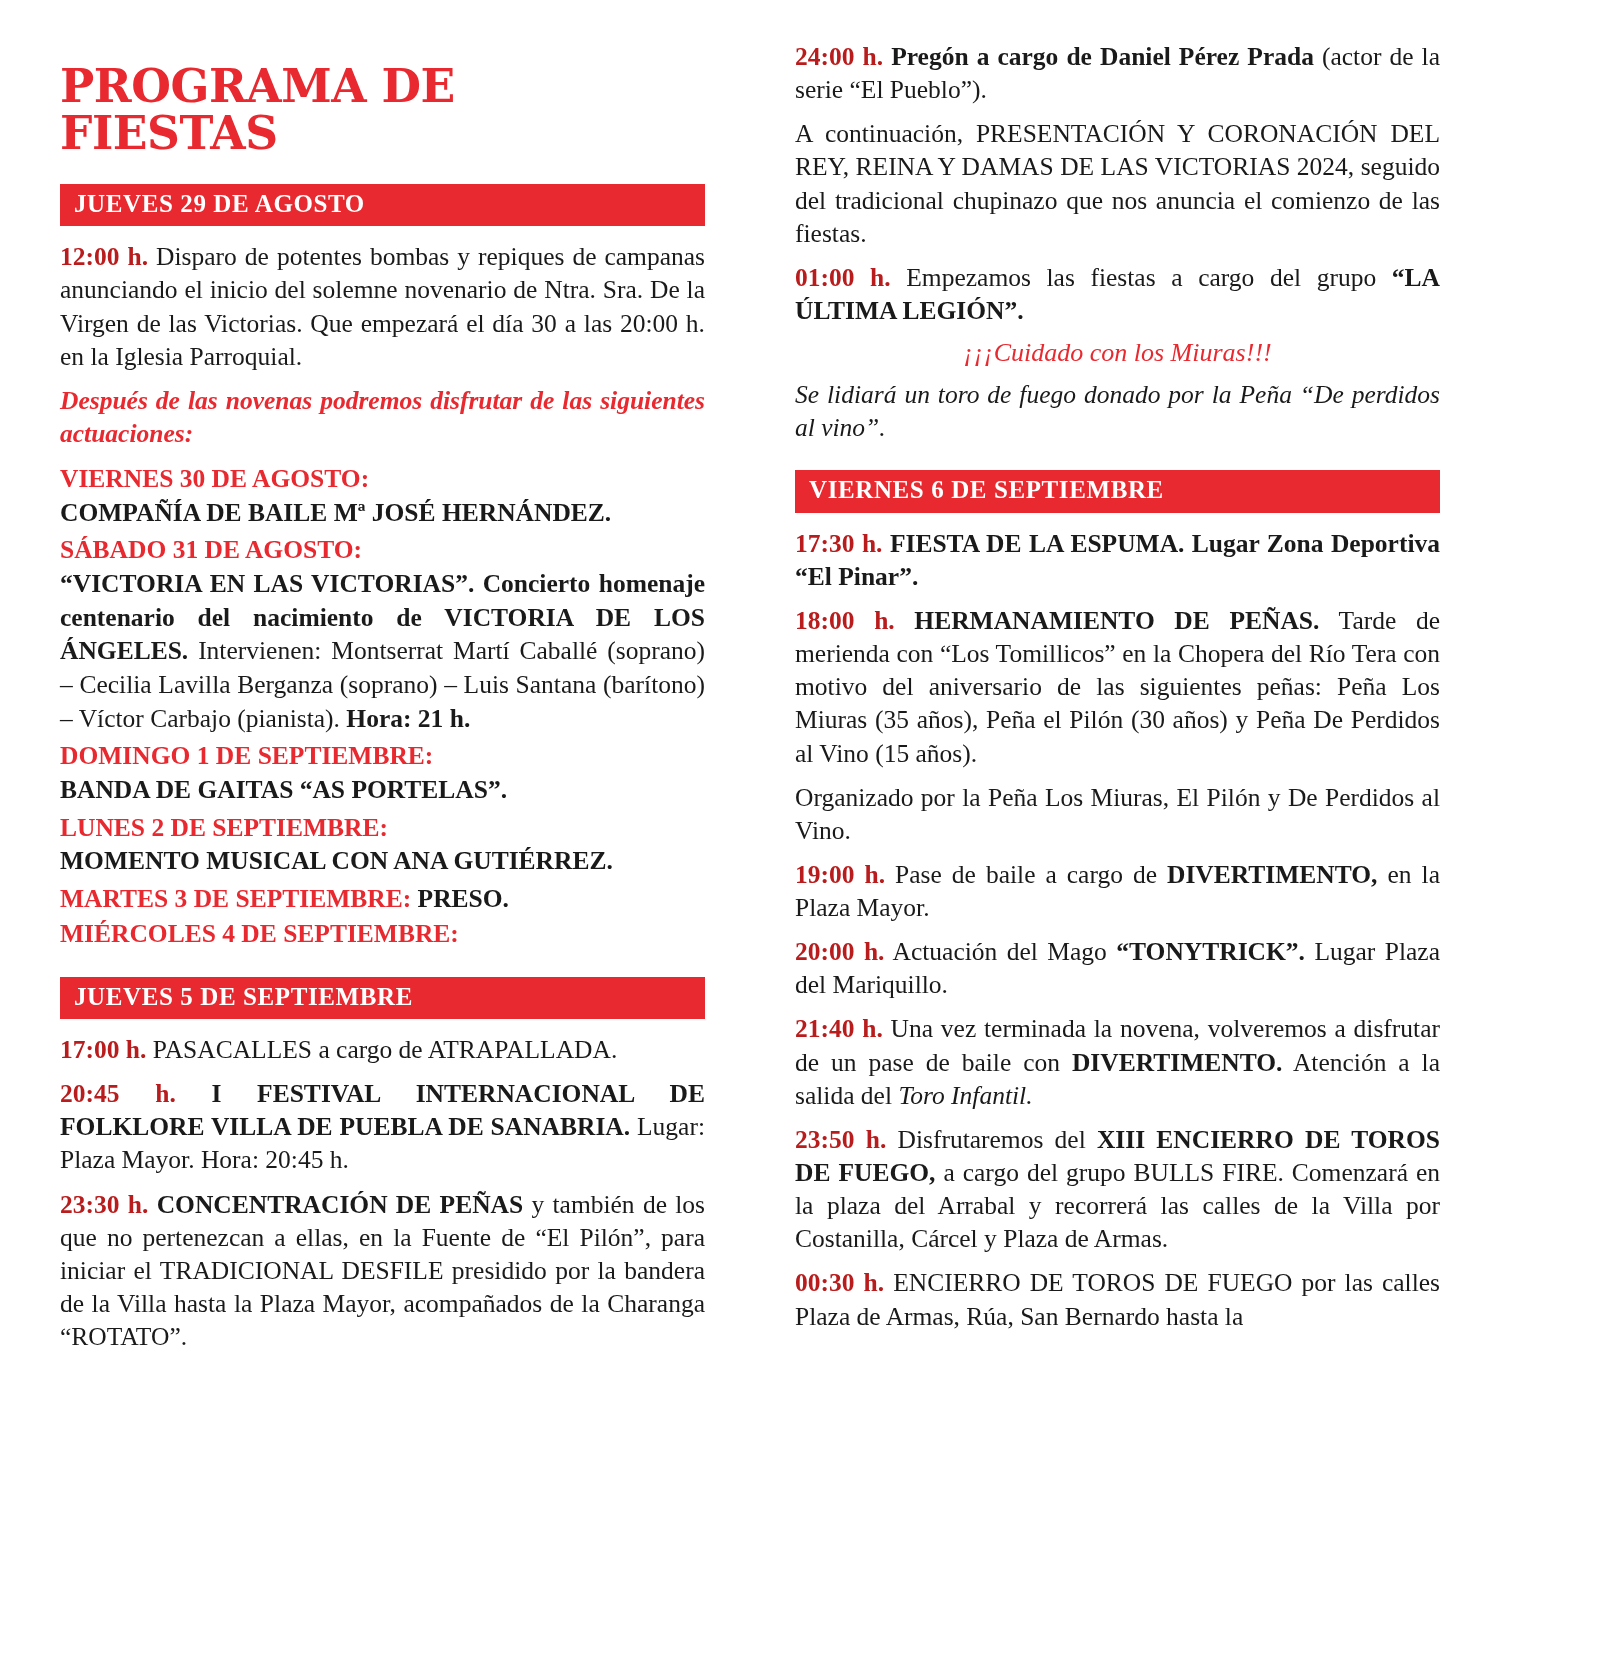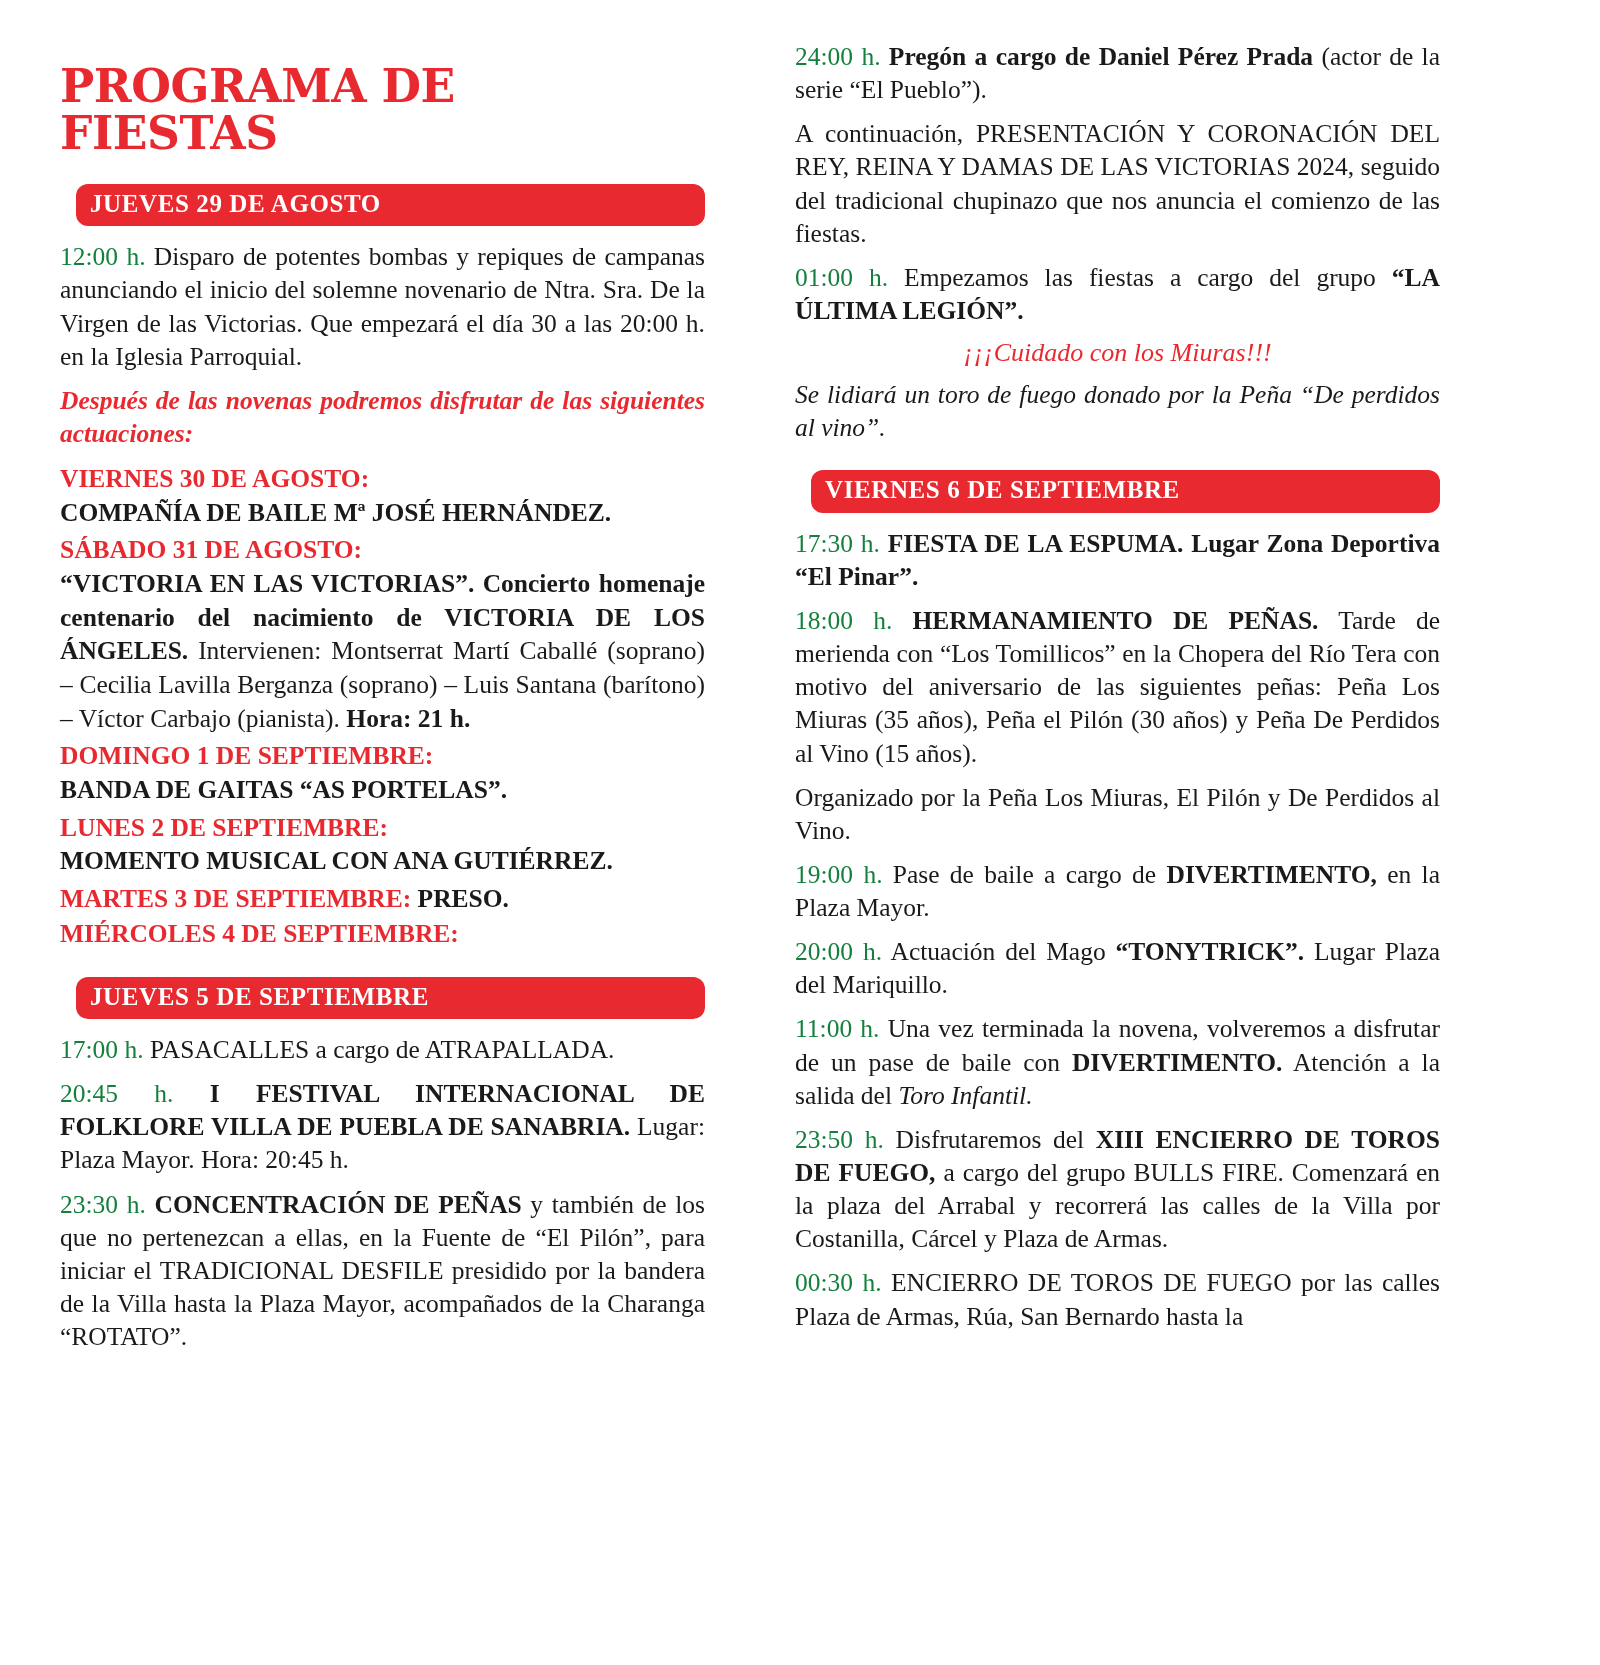--- a/index.html
+++ b/index.html
@@ -43,38 +43,37 @@
     transform-origin: left center;
   }
   
   .bar {
     background: #e8292f;
     color: #ffffff;
     font-weight: bold;
     font-size: 25px;
     letter-spacing: 0.6px;
     padding: 7px 14px 9px 14px;
-    margin: 26px 0 14px 16px;
+    margin: 26px 0 14px 0;
     line-height: 1.05;
-    border-radius: 12px;
   }
   .col .bar:first-child { margin-top: 0; }
 
   p.entry {
     margin: 0 0 11px 0;
     font-size: 25.5px;
     line-height: 1.30;
     text-align: justify;
     text-justify: inter-word;
     hyphens: auto;
   }
   p.entry.last { margin-bottom: 0; }
   .time {
-    color: #15803d;
-    font-weight: normal;
+    color: #b91c1c;
+    font-weight: bold;
   }
   .b { font-weight: bold; }
   .it { font-style: italic; }
   .redb { color: #e8292f; font-weight: bold; }
 
   .lineblock {
     margin: 0 0 2px 0;
     font-size: 25.5px;
     line-height: 1.30;
   }
@@ -206,21 +205,21 @@
 
       <p class="entry">
         <span class="time">19:00 h.</span><span> Pase de baile a cargo de </span><span class="b">DIVERTIMENTO,</span><span> en la Plaza Mayor.</span>
       </p>
 
       <p class="entry">
         <span class="time">20:00 h.</span><span> Actuación del Mago </span><span class="b">“TONYTRICK”.</span><span> Lugar Plaza del Mariquillo.</span>
       </p>
 
       <p class="entry">
-        <span class="time">11:00 h.</span><span> Una vez terminada la novena, volveremos a disfrutar de un pase de baile con </span><span class="b">DIVERTIMENTO.</span><span> Atención a la salida del </span><span class="it">Toro Infantil.</span>
+        <span class="time">21:40 h.</span><span> Una vez terminada la novena, volveremos a disfrutar de un pase de baile con </span><span class="b">DIVERTIMENTO.</span><span> Atención a la salida del </span><span class="it">Toro Infantil.</span>
       </p>
 
       <p class="entry">
         <span class="time">23:50  h.</span><span> Disfrutaremos del </span><span class="b">XIII ENCIERRO DE TOROS DE FUEGO,</span><span> a cargo del grupo BULLS FIRE. Comenzará en la plaza del Arrabal y recorrerá las calles de la Villa por Costanilla, Cárcel y Plaza de Armas.</span>
       </p>
 
       <p class="entry last">
         <span class="time">00:30 h.</span><span> ENCIERRO DE TOROS DE FUEGO por las calles Plaza de Armas, Rúa, San Bernardo hasta la</span>
       </p>
 

